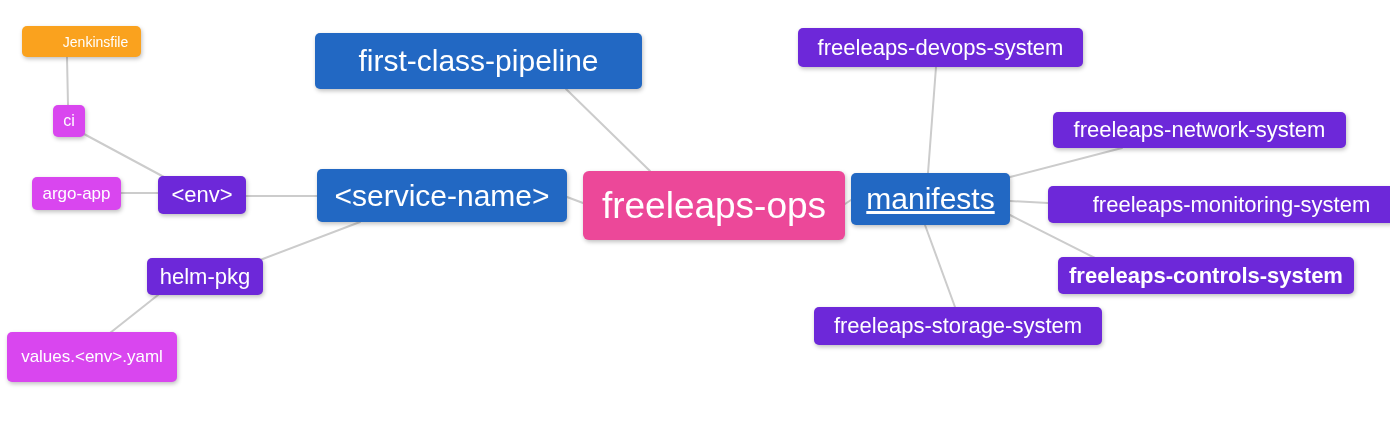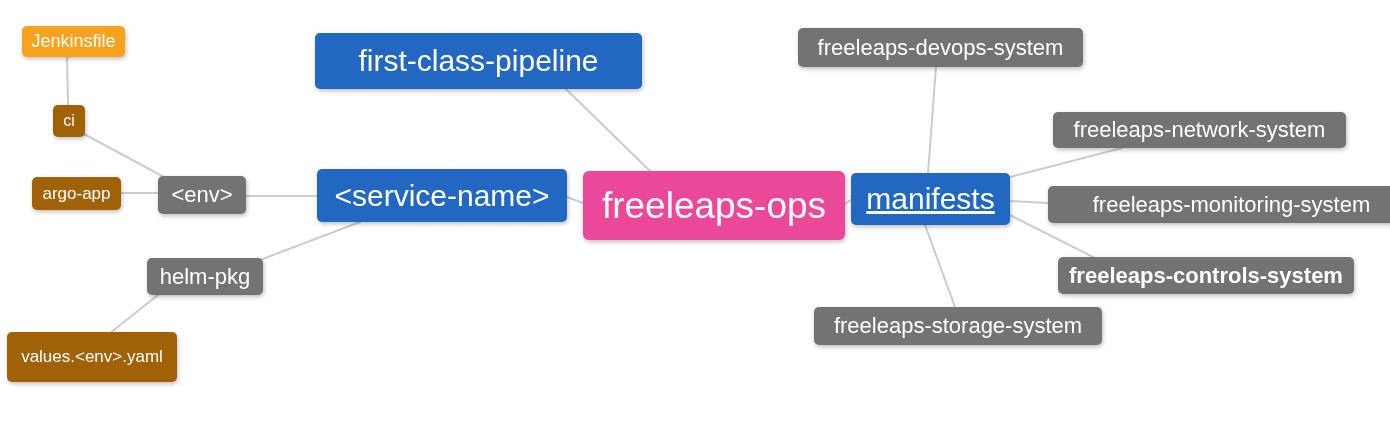--- a/index.html
+++ b/index.html
@@ -29,22 +29,22 @@
     justify-content: center;
     color: #ffffff;
     border-radius: 5px;
     box-shadow: 1px 2px 4px rgba(0,0,0,0.25);
     white-space: nowrap;
     cursor: pointer;
     user-select: none;
   }
   .node.root   { background: #ec4899; border-radius: 6px; }
   .node.branch { background: #2268c3; }
-  .node.sub    { background: #737373; }
-  .node.leaf   { background: #a16207; }
+  .node.sub    { background: #6d28d9; }
+  .node.leaf   { background: #d946ef; }
   .node.note   { background: #faa21e; }
 </style>
 </head>
 <body>
 
 <div class="canvas">
 
   <svg class="edges" viewBox="0 0 1390 421" xmlns="http://www.w3.org/2000/svg">
     <line x1="67" y1="57" x2="68" y2="105"></line>
     <line x1="84" y1="134" x2="164" y2="177"></line>
@@ -73,21 +73,21 @@
   <div class="node sub" style="left:158px;  top:176px; width:88px;  height:38px; font-size:22px;">&lt;env&gt;</div>
 
   <div class="node sub" style="left:147px;  top:258px; width:116px; height:37px; font-size:22px;">helm-pkg</div>
 
   <div class="node leaf" style="left:53px;   top:105px; width:32px;  height:32px; font-size:16px;">ci</div>
 
   <div class="node leaf" style="left:32px;   top:177px; width:89px;  height:33px; font-size:17px;">argo-app</div>
 
   <div class="node leaf" style="left:7px;    top:332px; width:170px; height:50px; font-size:17px;">values.&lt;env&gt;.yaml</div>
 
-  <div class="node note" style="left:22px;   top:26px;  width:103px;  height:31px; font-size:18px;">Jenkinsfile</div>
+  <div class="node note" style="left:22px;   top:26px;  width:91px;  height:31px; font-size:14px;padding-left:28px;">Jenkinsfile</div>
 
   <div class="node sub" style="left:798px;  top:28px;  width:285px; height:39px; font-size:22px;">freeleaps-devops-system</div>
 
   <div class="node sub" style="left:1053px; top:112px; width:293px; height:36px; font-size:22px;">freeleaps-network-system</div>
 
   <div class="node sub" style="left:1048px; top:186px; width:327px; height:37px; font-size:22px;padding-left:20px;">freeleaps-monitoring-system</div>
 
   <div class="node sub" style="left:1058px; top:257px; width:296px; height:37px; font-size:22px;font-weight:bold;">freeleaps-controls-system</div>
 
   <div class="node sub" style="left:814px;  top:307px; width:288px; height:38px; font-size:22px;">freeleaps-storage-system</div>

